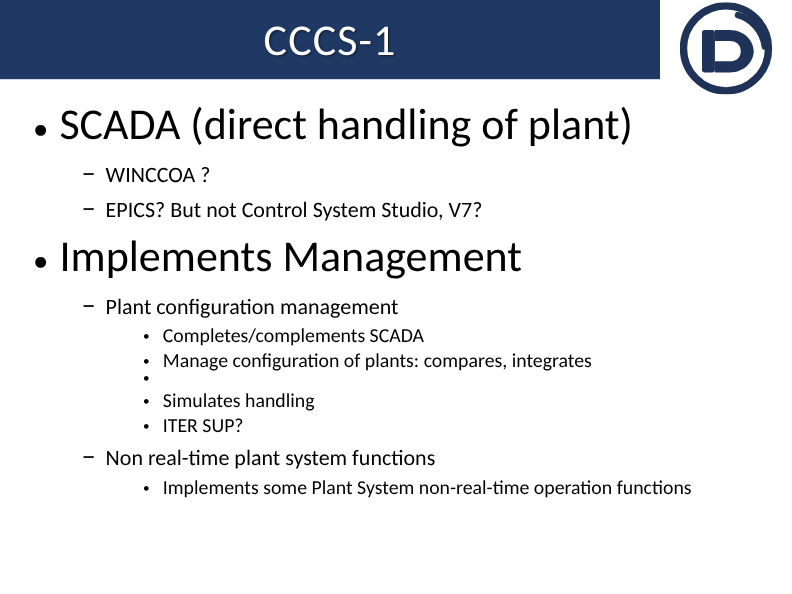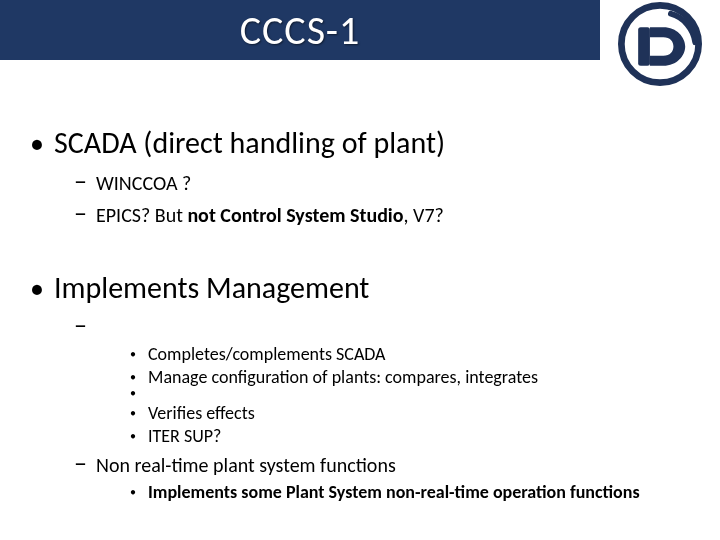--- a/index.html
+++ b/index.html
@@ -1,21 +1,21 @@
 <!DOCTYPE html>
 <html><head>
 <meta charset="utf-8">
 <style>
   * { margin: 0; padding: 0; box-sizing: border-box; }
   html, body { width: 720px; height: 540px; background: #fff; font-family: Calibri, "Segoe UI", Arial, sans-serif; color: #000; }
   .slide { position: relative; width: 720px; height: 540px; padding: 0; }
   .title-bar {
     position: absolute;
     left: 0; top: 0;
-    width: 600px; height: 60px;
+    width: 600px; height: 72px;
     background: #1f3864;
     display: flex; align-items: center; justify-content: center;
   }
   .title-text {
     color: #fff;
     font-size: 40px;
     letter-spacing: 1px;
     text-shadow: 1px 1px 2px rgba(0,0,0,0.5);
   }
   .logo {
@@ -24,30 +24,30 @@
     width: 84px; height: 84px;
   }
   .content {
     position: absolute;
     left: 30px; top: 90px; right: 30px;
   }
   ul { list-style: none; }
   .lvl1 > li { margin-bottom: 6px; }
   .lvl1 > li > .row { display: flex; align-items: baseline; }
   .lvl1 > li > .row .bullet { width: 24px; font-size: 28px; line-height: 1; }
-  .lvl1 > li > .row .txt { font-size: 30px; line-height: 1.15; margin-top: 36px; }
+  .lvl1 > li > .row .txt { font-size: 40px; line-height: 1.15; }
   .lvl2 { margin-left: 44px; margin-top: 4px; }
   .lvl2 > li > .row { display: flex; align-items: baseline; }
   .lvl2 > li > .row .bullet { width: 22px; font-size: 26px; }
   .lvl2 > li > .row .txt { font-size: 20px; line-height: 1.25; }
   .lvl3 { margin-left: 56px; margin-top: 2px; }
   .lvl3 > li > .row { display: flex; align-items: baseline; }
   .lvl3 > li > .row .bullet { width: 18px; font-size: 12px; position: relative; top: -2px; }
   .lvl3 > li > .row .txt { font-size: 18px; line-height: 1.25; }
-  b { font-weight: 700; }
+  b { font-weight: 400; }
 </style>
 </head>
 <body>
 
 <div class="slide">
 
   <div class="title-bar">
     <span class="title-text">CCCS-1</span>
   </div>
 
@@ -86,20 +86,21 @@
 
       <li>
         <div class="row">
           <span class="bullet">•</span>
           <span class="txt">Implements Management</span>
         </div>
         <ul class="lvl2">
           <li>
             <div class="row">
               <span class="bullet">–</span>
+              <span class="txt">Plant configuration management</span>
             </div>
             <ul class="lvl3">
               <li>
                   <div class="row">
                     <span class="bullet">•</span>
                     <span class="txt">Completes/complements SCADA</span>
                   </div>
                 </li>
               <li>
                   <div class="row">
@@ -108,21 +109,21 @@
                   </div>
                 </li>
               <li>
                   <div class="row">
                     <span class="bullet">•</span>
                   </div>
                 </li>
               <li>
                   <div class="row">
                     <span class="bullet">•</span>
-                    <span class="txt">Verifies effects</span>
+                    <span class="txt">Simulates handling</span>
                   </div>
                 </li>
               <li>
                   <div class="row">
                     <span class="bullet">•</span>
                     <span class="txt">ITER SUP?</span>
                   </div>
                 </li>
             </ul>
           </li>

